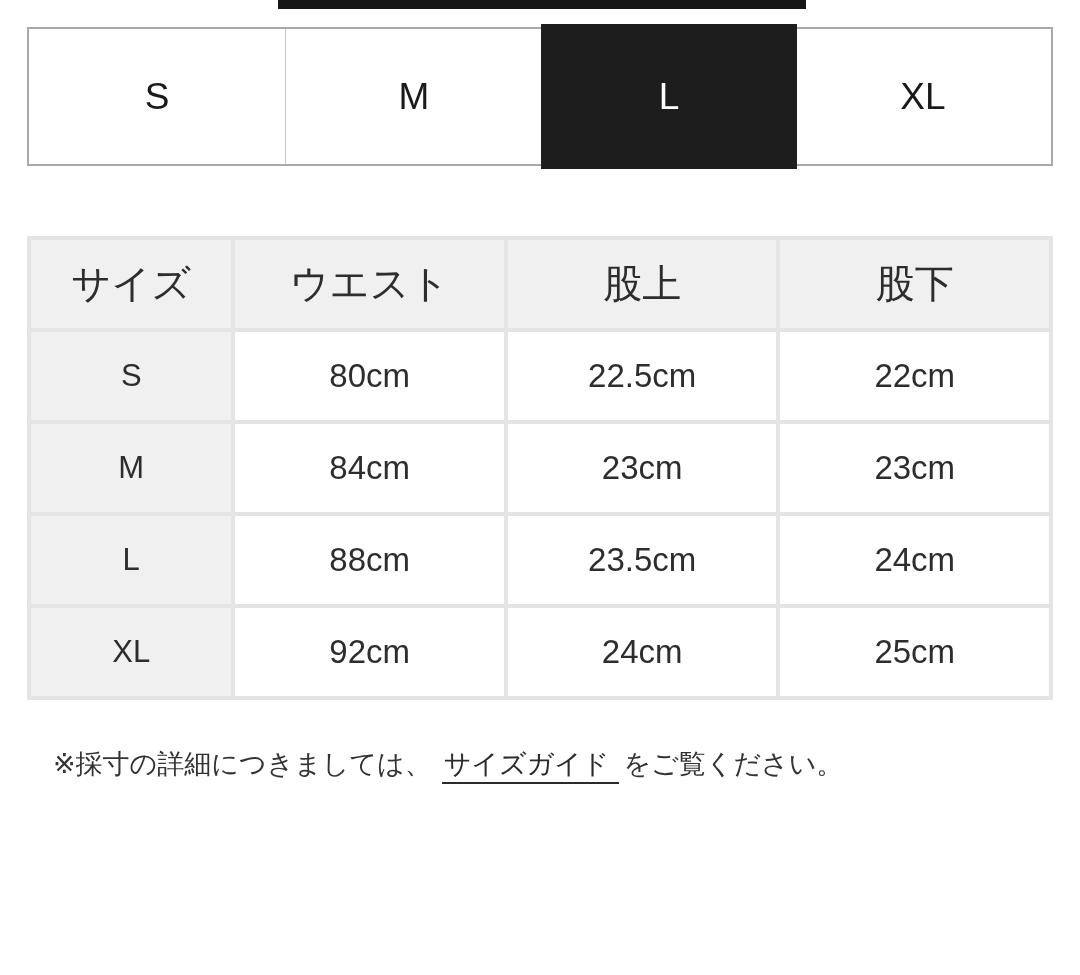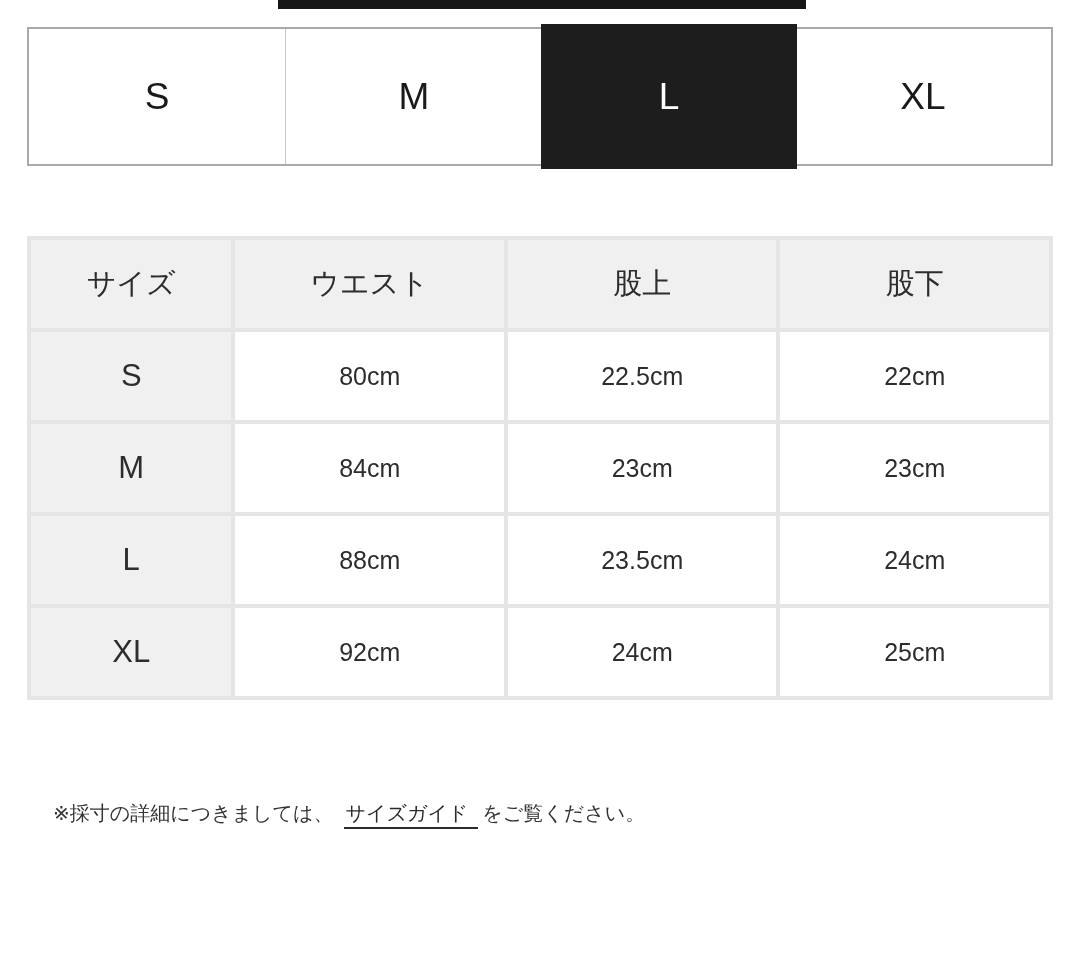--- a/index.html
+++ b/index.html
@@ -83,39 +83,39 @@
   .size-table td {
     border: 4px solid #e5e5e5;
     height: 92px;
     text-align: center;
     vertical-align: middle;
     font-weight: 400;
     padding: 0;
   }
   .size-table thead th {
     background: #f0f0f0;
-    font-size: 29px;
+    font-size: 39px;
     color: #2d2d2d;
   }
   .size-table td.row-size {
     background: #f0f0f0;
     font-size: 31px;
     color: #2d2d2d;
   }
   .size-table td.row-val {
     background: #ffffff;
-    font-size: 25px;
+    font-size: 33px;
     color: #2d2d2d;
   }
 
   
   .footnote {
-    margin-top: 93px;
+    margin-top: 44px;
     padding-left: 26px;
-    font-size: 20px;
+    font-size: 27px;
     line-height: 40px;
     color: #333333;
     white-space: nowrap;
   }
   .footnote .size-guide-link {
     color: #2b2b2b;
     text-decoration: none;
     border-bottom: 2px solid #2b2b2b;
     padding: 0 10px 3px 2px;
     margin: 0 4px 0 10px;

